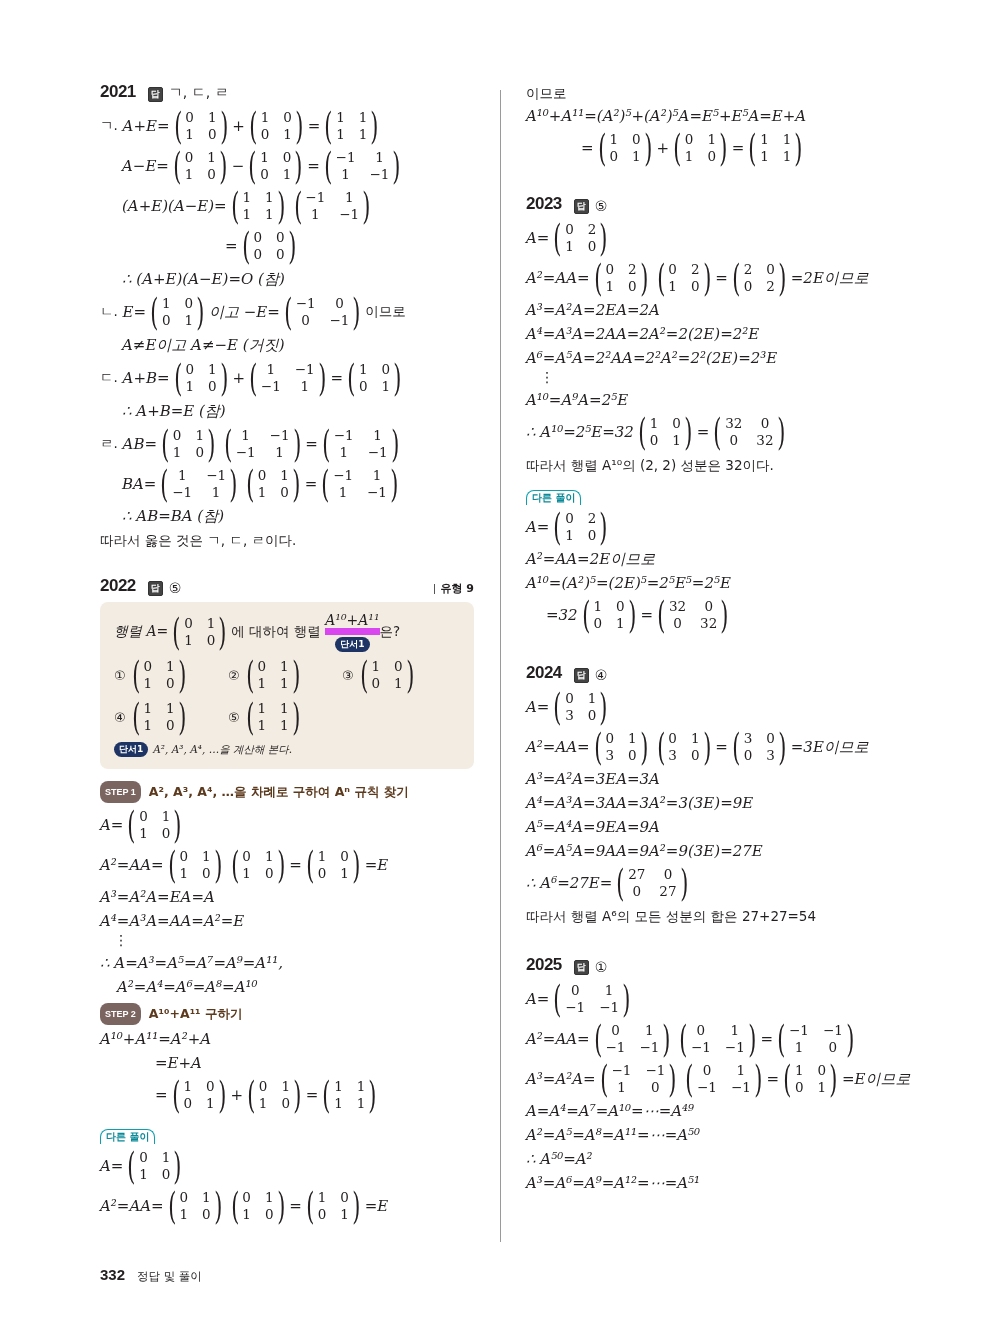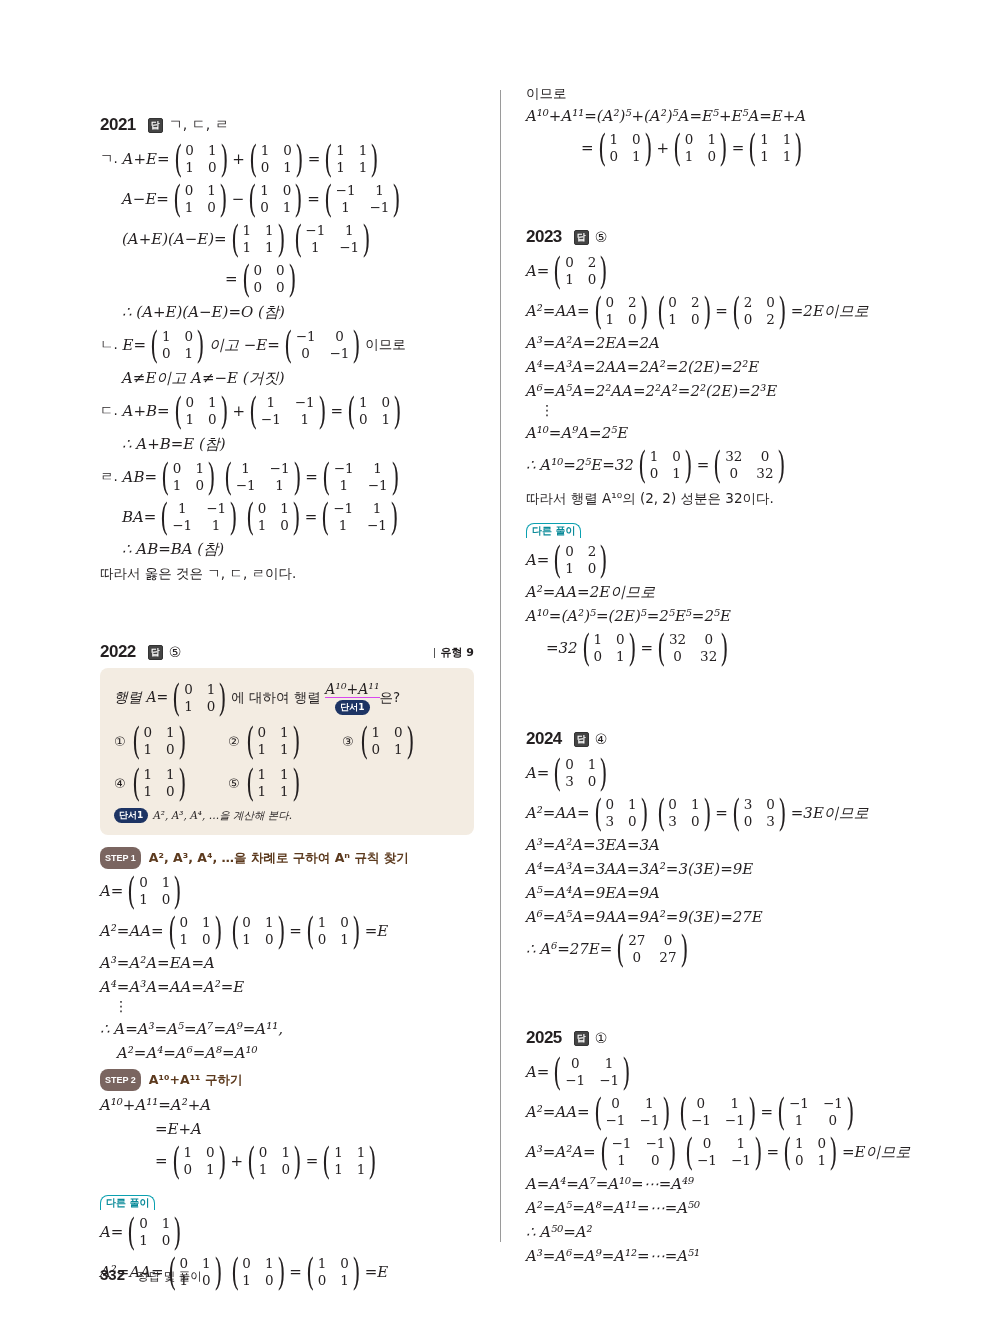--- a/index.html
+++ b/index.html
@@ -5,21 +5,21 @@
   html, body { margin:0; padding:0; background:#ffffff; }
   body { width:1000px; height:1333px; position:relative; overflow:hidden;
          font-family:"DejaVu Serif", serif; color:#231f20; }
   .col { position:absolute; top:82px; }
   .col-left { left:100px; width:374px; }
   .col-right { left:526px; width:380px; }
   .divider { position:absolute; left:500px; top:90px; width:1px; height:1152px; background:#9a9a9a; }
   .line { font-size:15px; line-height:20px; white-space:nowrap; display:flex; align-items:center; }
   .ko { font-family:"DejaVu Sans", sans-serif; font-size:13.5px; }
   .m { font-style:italic; font-family:"DejaVu Serif", serif; }
-  .prob-head { display:flex; align-items:center; font-family:"Liberation Sans", sans-serif; margin-bottom:4px;margin-top:33px; }
+  .prob-head { display:flex; align-items:flex-end; font-family:"Liberation Sans", sans-serif; margin-bottom:4px; }
   .prob-num { font-weight:bold; font-size:17px; letter-spacing:-0.5px; margin-right:12px; }
   .ans-badge { display:inline-flex; width:13px; height:13px; border:1.5px solid #333; border-radius:2px;
                font-size:9px; align-items:center; justify-content:center; font-weight:bold; margin-right:6px;
                font-family:"DejaVu Sans", sans-serif; background:#444; color:#fff; }
   .ans-text { font-size:14px; font-family:"DejaVu Sans", sans-serif; }
   .type-tag { margin-left:auto; font-family:"DejaVu Sans", sans-serif; font-size:11px; font-weight:bold; color:#231f20; }
   .type-tag::before { content:""; display:inline-block; width:1px; height:10px; background:#555; margin-right:6px; vertical-align:middle; }
   .mat { display:inline-flex; align-items:center; margin:0 1px; }
   .paren { font-size:38px; font-weight:100; line-height:1; transform:scaleX(0.55); font-family:"DejaVu Serif", serif; font-style:normal; }
   .mat-grid { display:grid; column-gap:14px; row-gap:0px; font-size:13.5px; line-height:17px; font-style:normal; text-align:center; }
@@ -315,21 +315,21 @@
           <span class="mat-grid" style="grid-template-columns: repeat(2, auto);">
             <span>0</span>
             <span>1</span>
             <span>1</span>
             <span>0</span>
           </span>
           <span class="paren">)</span>
         </span>
       <span class="ko">에 대하여 행렬</span>&nbsp;
       <span style="display:inline-flex;flex-direction:column;align-items:center">
-        <span class="m" style="border-bottom:1px solid #d946ef">A¹⁰+A¹¹</span>
+        <span class="m" style="border-bottom:7px solid #d946ef">A¹⁰+A¹¹</span>
         <span class="dansuh" style="margin-top:2px">단서1</span>
       </span>
       <span class="ko">은?</span>
     </div>
     <div class="choices">
       <div class="choice">
           <span class="cnum">①</span>
           <span class="mat">
             <span class="paren">(</span>
             <span class="mat-grid" style="grid-template-columns: repeat(2, auto);">
@@ -806,20 +806,21 @@
         <span class="paren">(</span>
         <span class="mat-grid" style="grid-template-columns: repeat(2, auto);">
           <span>27</span>
           <span>0</span>
           <span>0</span>
           <span>27</span>
         </span>
         <span class="paren">)</span>
       </span>
   </div>
+  <div class="line ko" style="height:26px">따라서 행렬 A⁶의 모든 성분의 합은 27+27=54</div>
 
   <div style="height:26px"></div>
 
   <div class="prob-head">
     <span class="prob-num">2025</span>
     <span class="ans-badge">답</span>
     <span class="ans-text">①</span>
   </div>
   <div class="mrow">
     <span class="m">A=</span>

